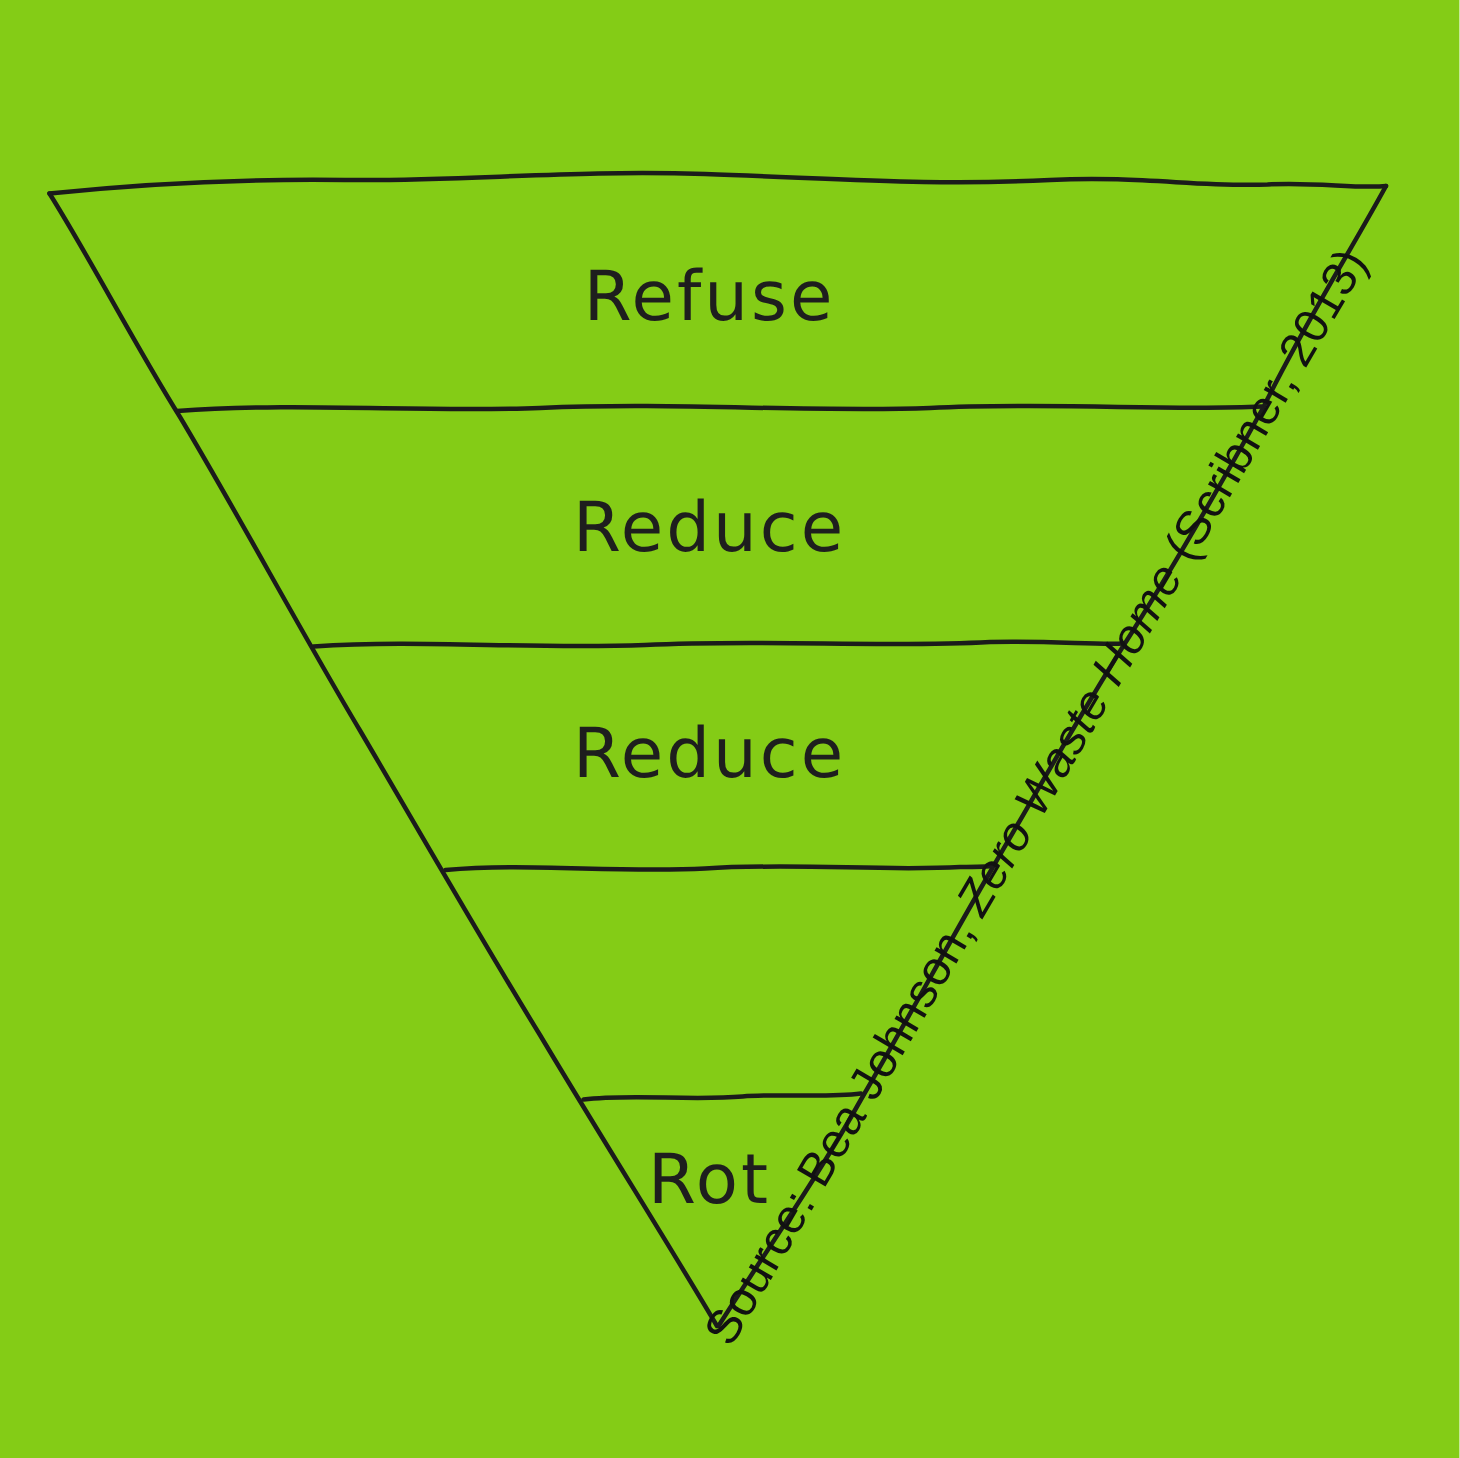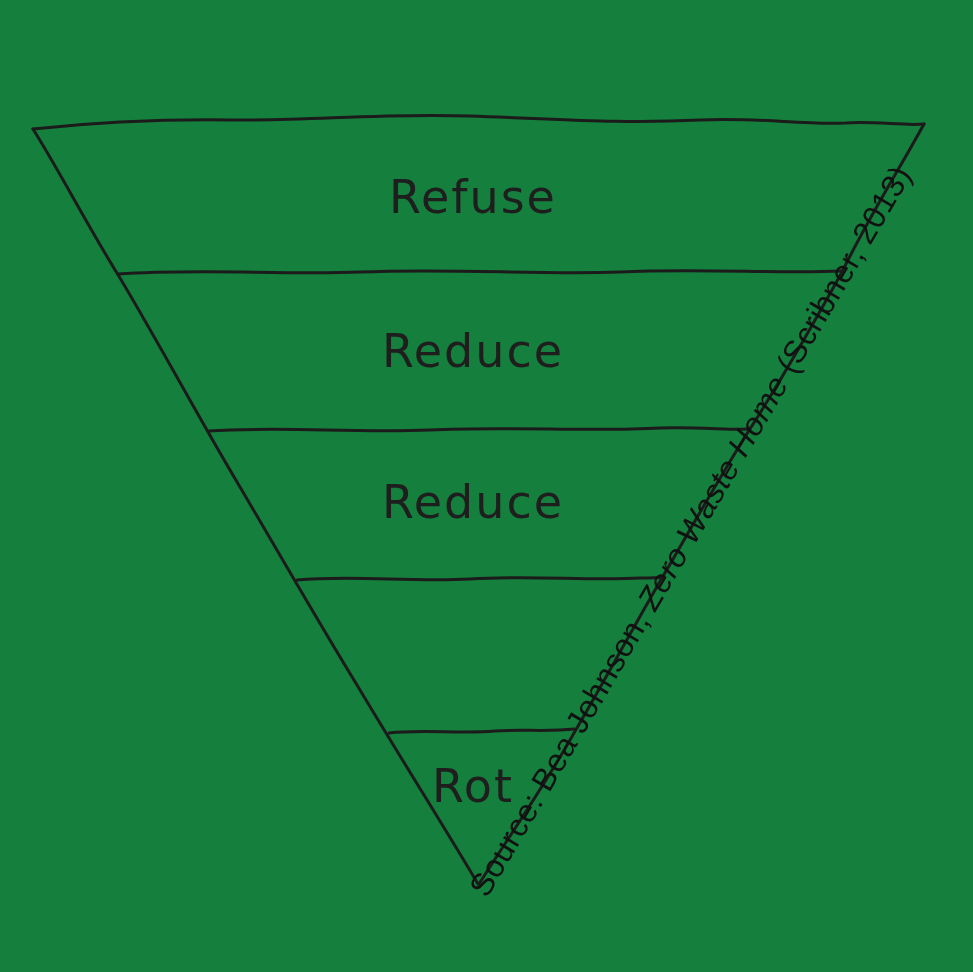--- a/index.html
+++ b/index.html
@@ -4,21 +4,21 @@
 <style>
   html, body {
     margin: 0;
     padding: 0;
     background: #ffffff;
   }
   #stage {
     position: relative;
     width: 973px;
     height: 972px;
-    background: #15803d;
+    background: #84cc16;
     overflow: hidden;
     font-family: "Liberation Sans", sans-serif;
     color: #1a1a1a;
   }
   #pyramid-svg {
     position: absolute;
     left: 0;
     top: 0;
   }
   .tier-label {

